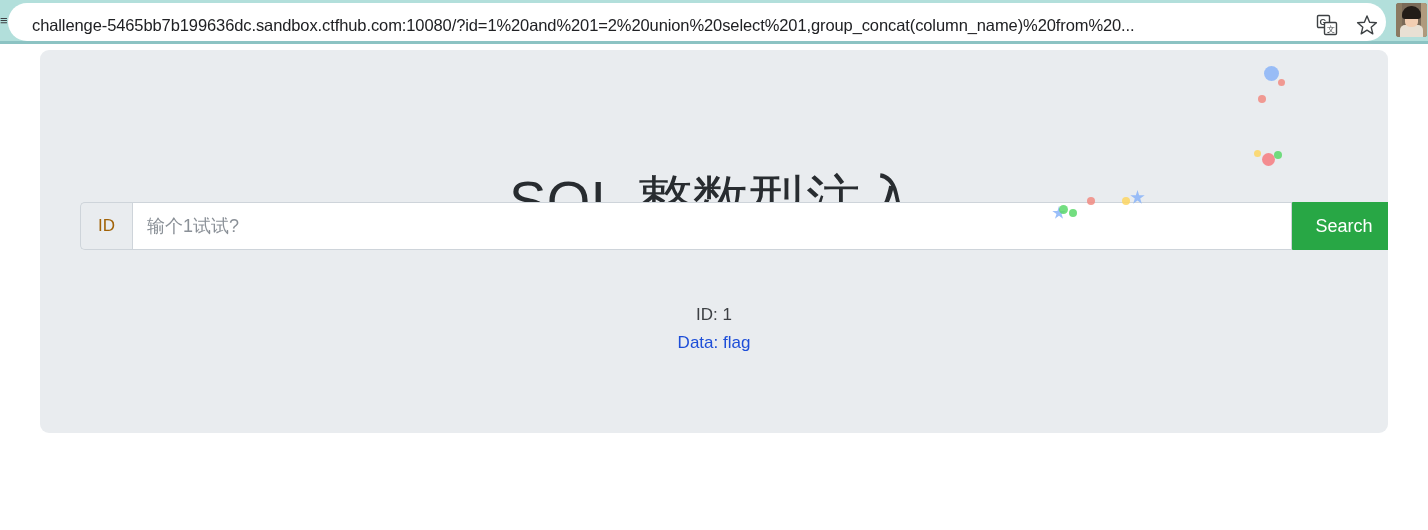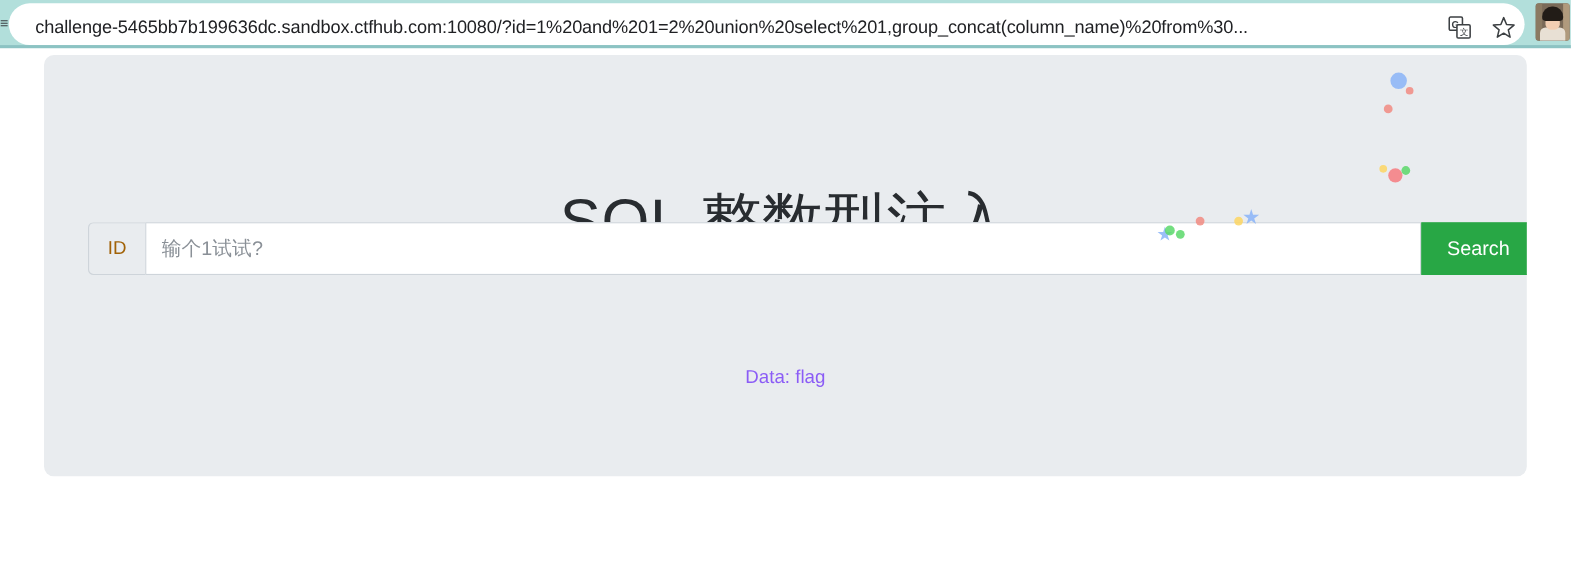--- a/index.html
+++ b/index.html
@@ -147,41 +147,41 @@
     letter-spacing: -0.15px;
   }
   #result-id {
     position: absolute; left: 0; top: 255px;
     width: 1348px; text-align: center;
     font-size: 17px; color: #3d4044;
   }
   #result-data {
     position: absolute; left: 0; top: 283px;
     width: 1348px; text-align: center;
-    font-size: 17px; color: #8b5cf6;
+    font-size: 17px; color: #1d4ed8;
   }
 
   
   .particle { position: absolute; border-radius: 50%; }
   .particle.soft { filter: blur(0.4px); }
   .star-shape {
     position: absolute;
     clip-path: polygon(50% 0%, 61% 35%, 98% 35%, 68% 57%, 79% 91%,
                        50% 70%, 21% 91%, 32% 57%, 2% 35%, 39% 35%);
   }
 </style>
 </head>
 <body>
 
 <div id="browser-chrome">
   <div id="tab-left-glyph">≡</div>
   <div id="tab-divider"></div>
 
   <div id="omnibox">
-    <div id="url-text">challenge-5465bb7b199636dc.sandbox.ctfhub.com:10080/?id=1%20and%201=2%20union%20select%201,group_concat(column_name)%20from%30...</div>
+    <div id="url-text">challenge-5465bb7b199636dc.sandbox.ctfhub.com:10080/?id=1%20and%201=2%20union%20select%201,group_concat(column_name)%20from%20...</div>
 
     <div id="translate-icon">
       <svg width="22" height="22" viewBox="0 0 22 22">
         <rect x="1.5" y="1.5" width="12" height="12" rx="1.2" fill="#ffffff" stroke="#3c4043" stroke-width="1.4"></rect>
         <text x="3.5" y="11" font-family="'Liberation Sans',sans-serif" font-size="9" font-weight="bold" fill="#3c4043">G</text>
         <rect x="8.5" y="8.5" width="12" height="12" rx="1.2" fill="#ffffff" stroke="#3c4043" stroke-width="1.4"></rect>
         <text x="11" y="18" font-family="'Liberation Sans',sans-serif" font-size="8" fill="#3c4043">文</text>
       </svg>
     </div>
 
@@ -207,20 +207,21 @@
   <div id="jumbotron">
 
     <h1 id="page-title">SQL 整数型注入</h1>
 
     <div id="search-form">
       <div id="id-prepend">ID</div>
       <input id="id-input" type="text" placeholder="输个1试试?" style="">
       <button id="search-button">Search</button>
     </div>
 
+    <div id="result-id">ID: 1</div>
     <div id="result-data">Data: flag</div>
 
   </div>
 
   <div id="particle-layer">
       <div class="particle soft" style="left: 1264px; top: 22px; width: 15px; height: 15px; background: rgb(138, 180, 248); opacity: 0.85;"></div>
       <div class="particle soft" style="left: 1278px; top: 35px; width: 7px; height: 7px; background: rgb(242, 139, 130); opacity: 0.85;"></div>
       <div class="particle soft" style="left: 1258px; top: 51px; width: 8px; height: 8px; background: rgb(242, 139, 130); opacity: 0.85;"></div>
       <div class="particle soft" style="left: 1254px; top: 106px; width: 7px; height: 7px; background: rgb(253, 214, 99); opacity: 0.85;"></div>
       <div class="particle soft" style="left: 1262px; top: 109px; width: 13px; height: 13px; background: rgb(247, 124, 128); opacity: 0.85;"></div>

